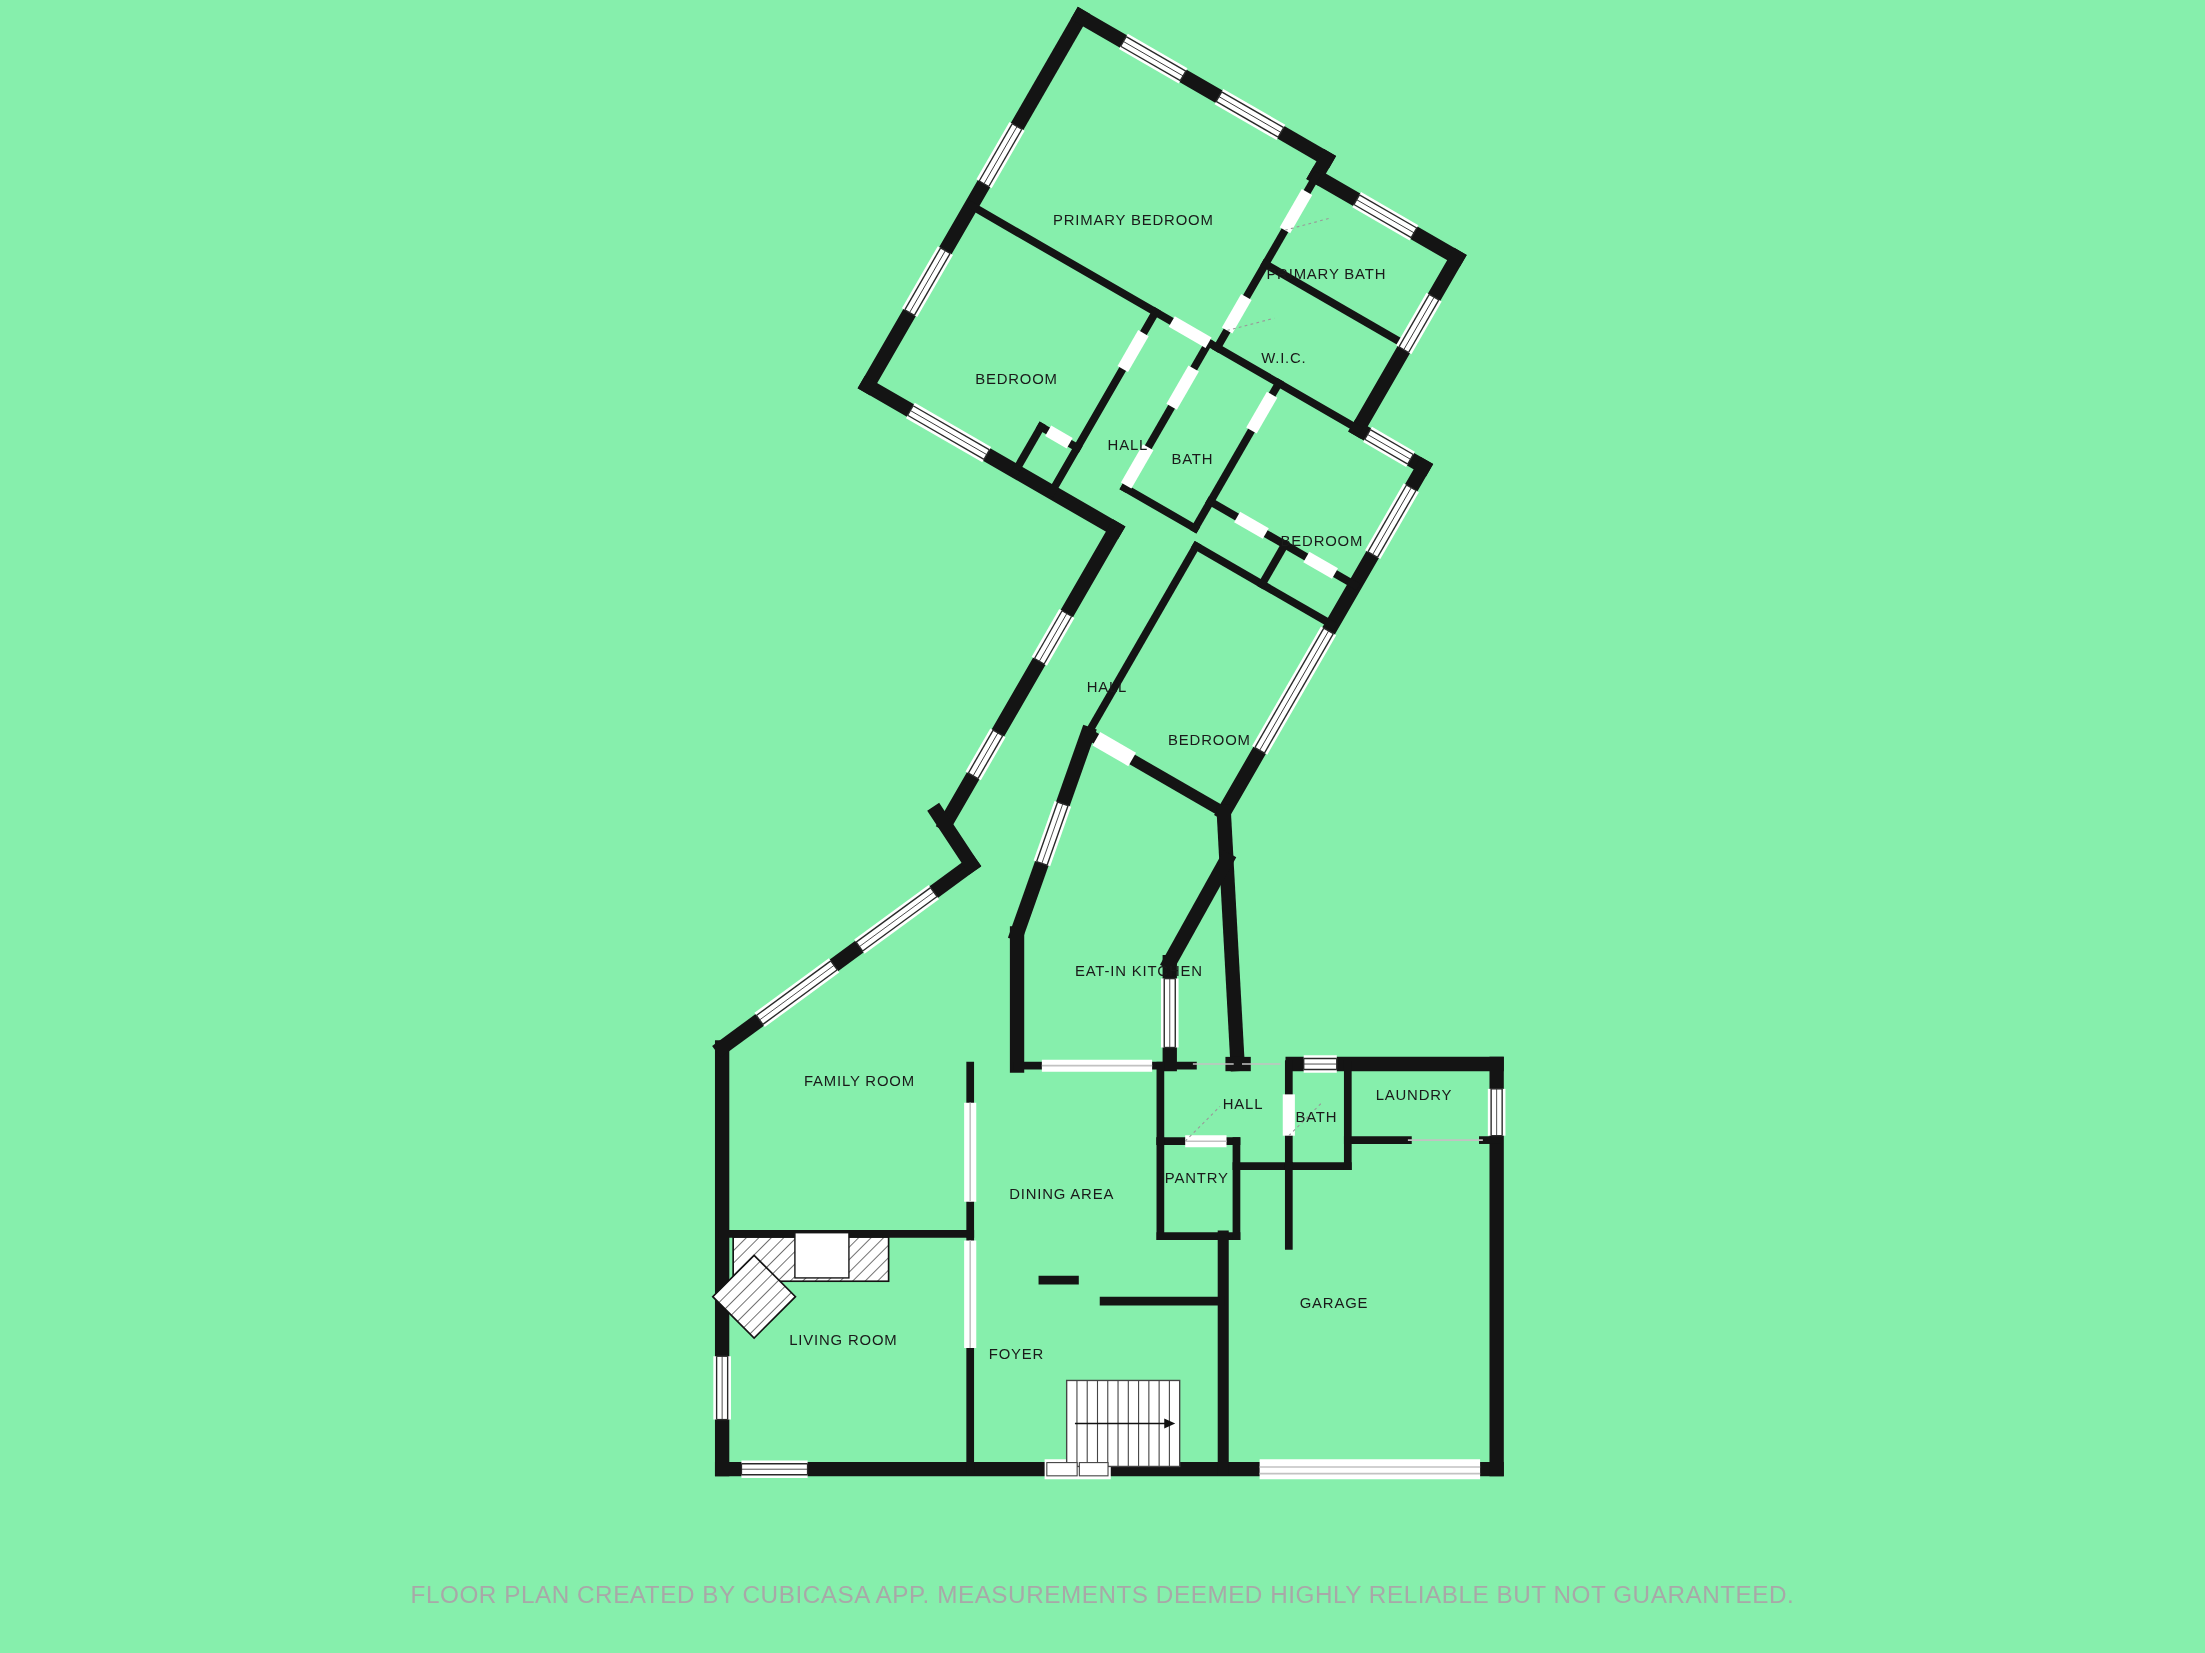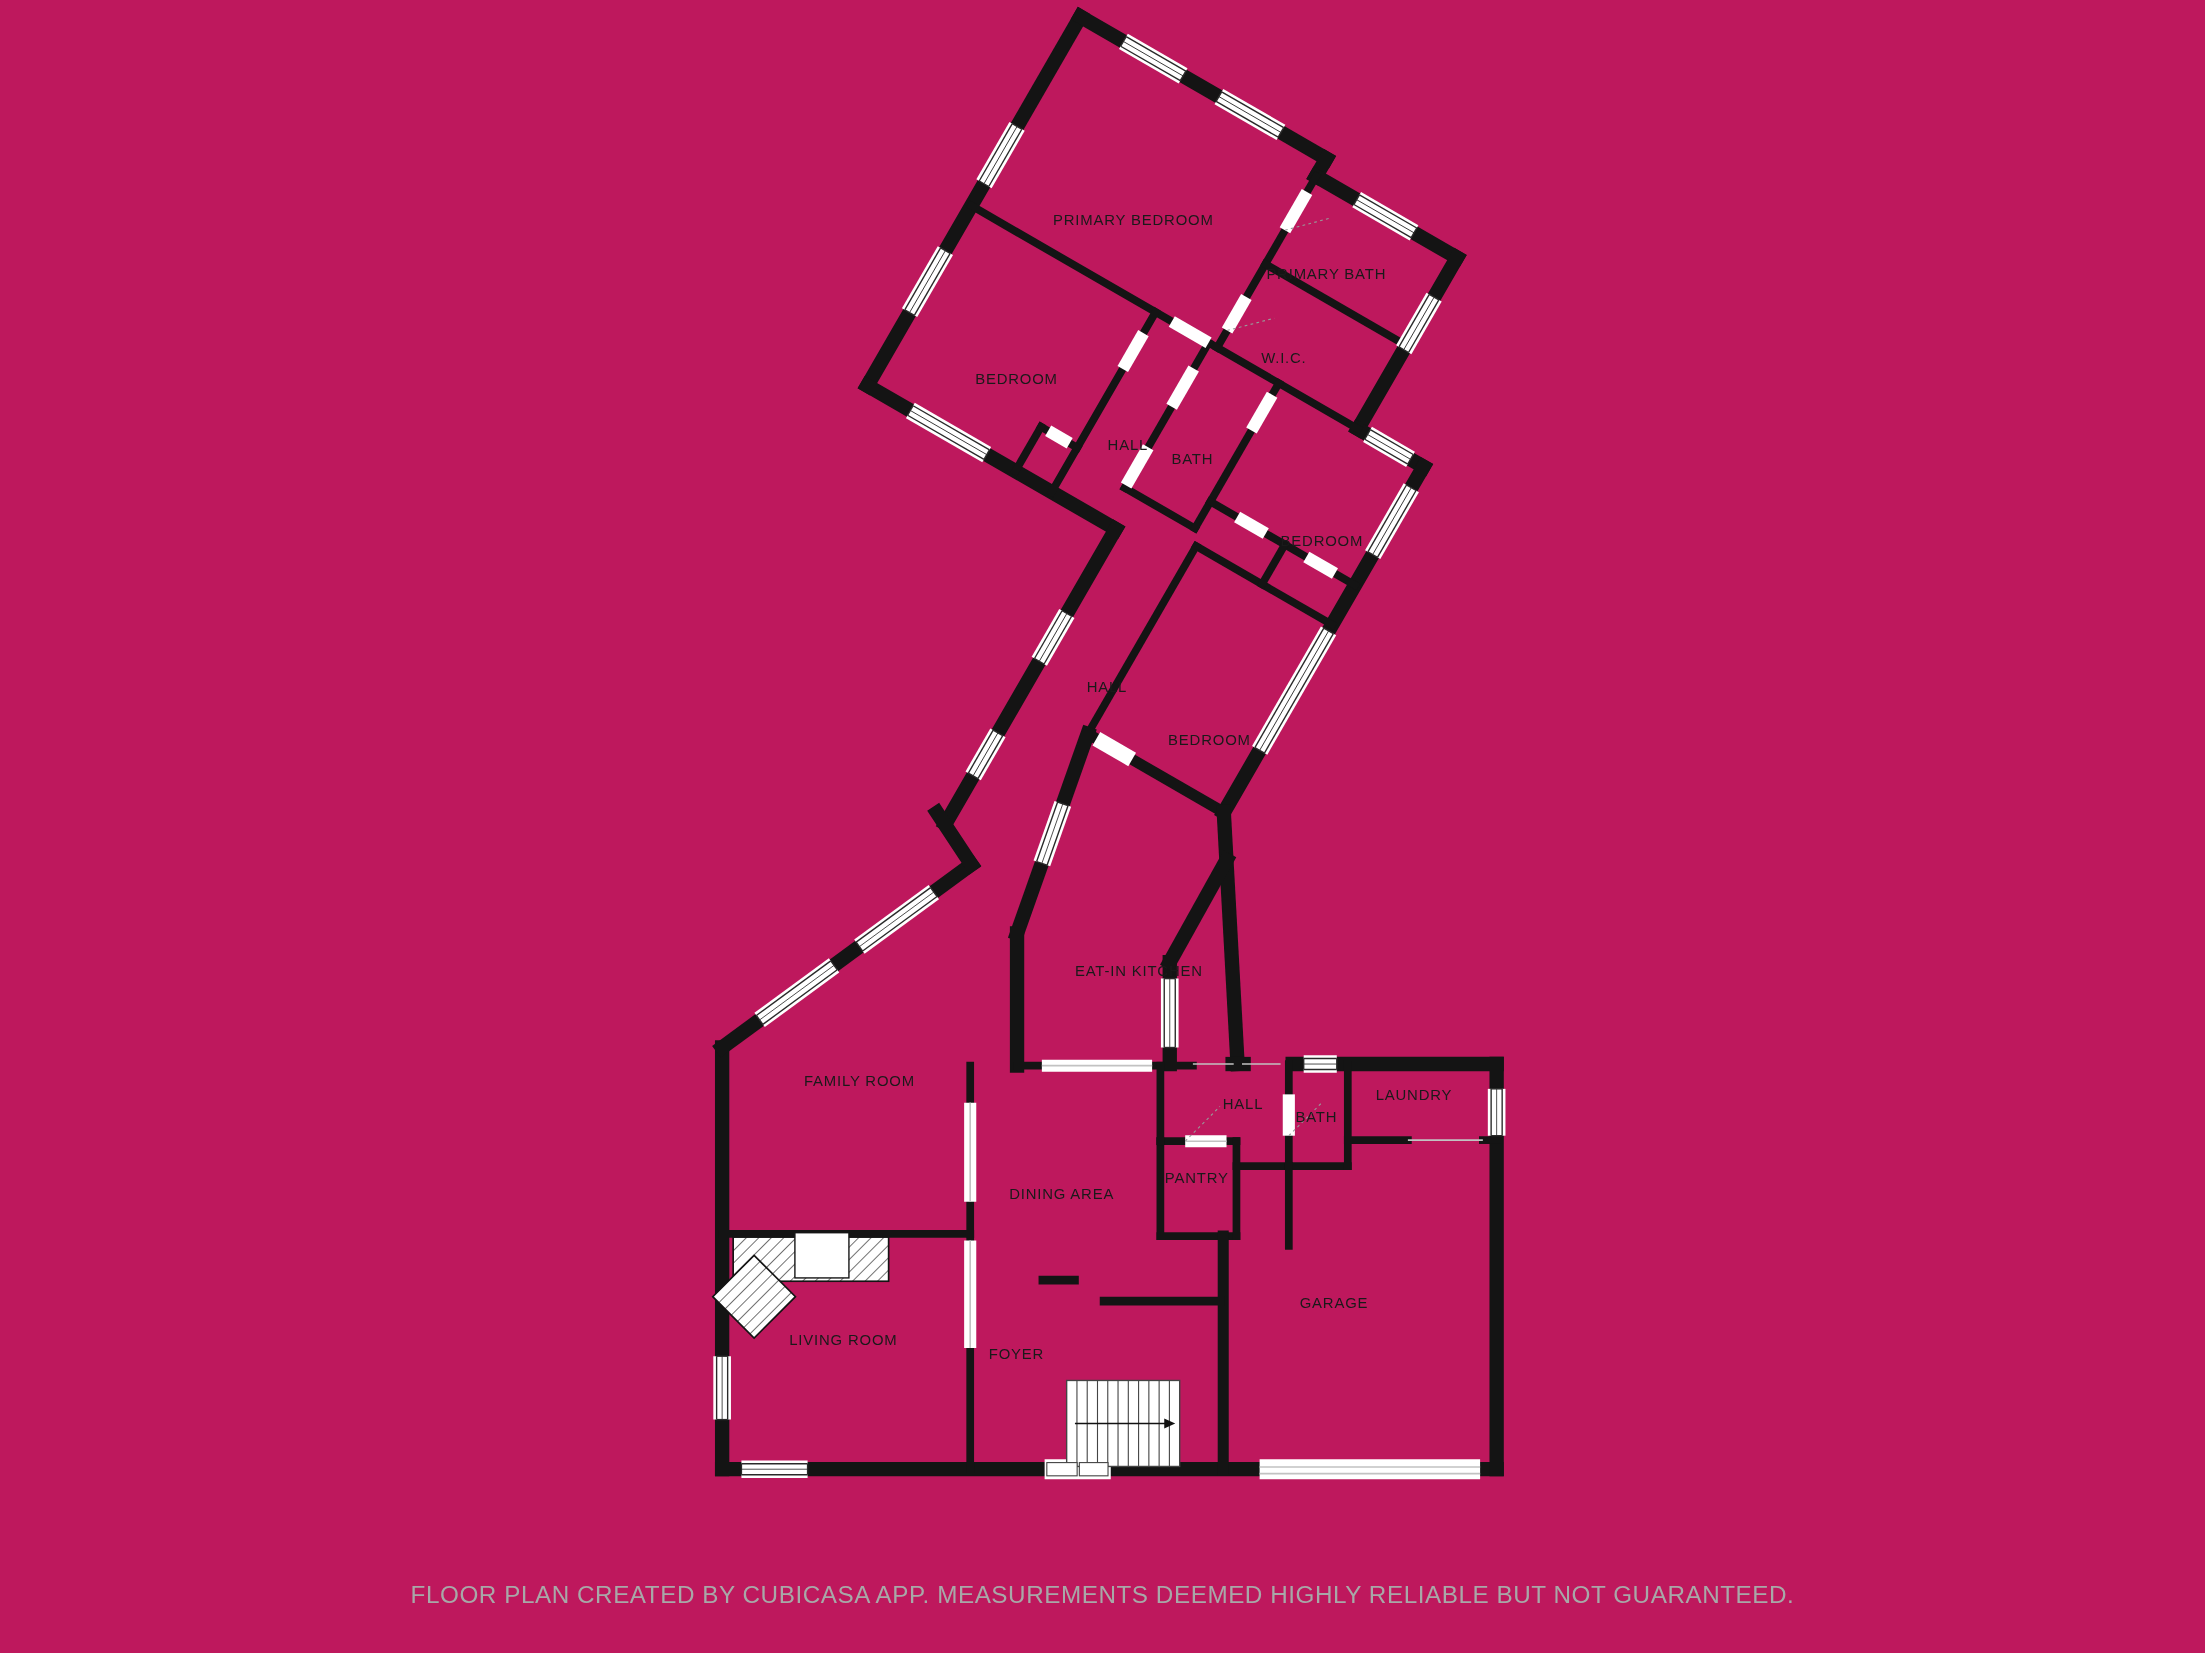--- a/index.html
+++ b/index.html
@@ -1,16 +1,16 @@
 <!DOCTYPE html>
 <html style="font-size:8.8px"><head>
 <meta charset="utf-8">
 <style>
   html,body{margin:0;padding:0;background:#ffffff;}
-  .stage{position:relative;width:2205px;height:1654px;background:#be185d;overflow:hidden;text-decoration:underline;}
+  .stage{position:relative;width:2205px;height:1654px;background:#86efac;overflow:hidden;text-decoration:underline;}
   svg{display:block;}
   text.room{font-family:"Liberation Sans",sans-serif;font-size:27px;letter-spacing:1.5px;fill:#1a1a1a;text-anchor:middle;}
   text.footer{font-family:"Liberation Sans",sans-serif;font-size:44px;letter-spacing:1px;fill:#a8a8a8;text-anchor:middle;}
 </style>
 </head>
 <body>
 
 <div class="stage">
   <svg id="plan" viewBox="0 0 4000 3000" width="2205" height="1654">
     <defs>

